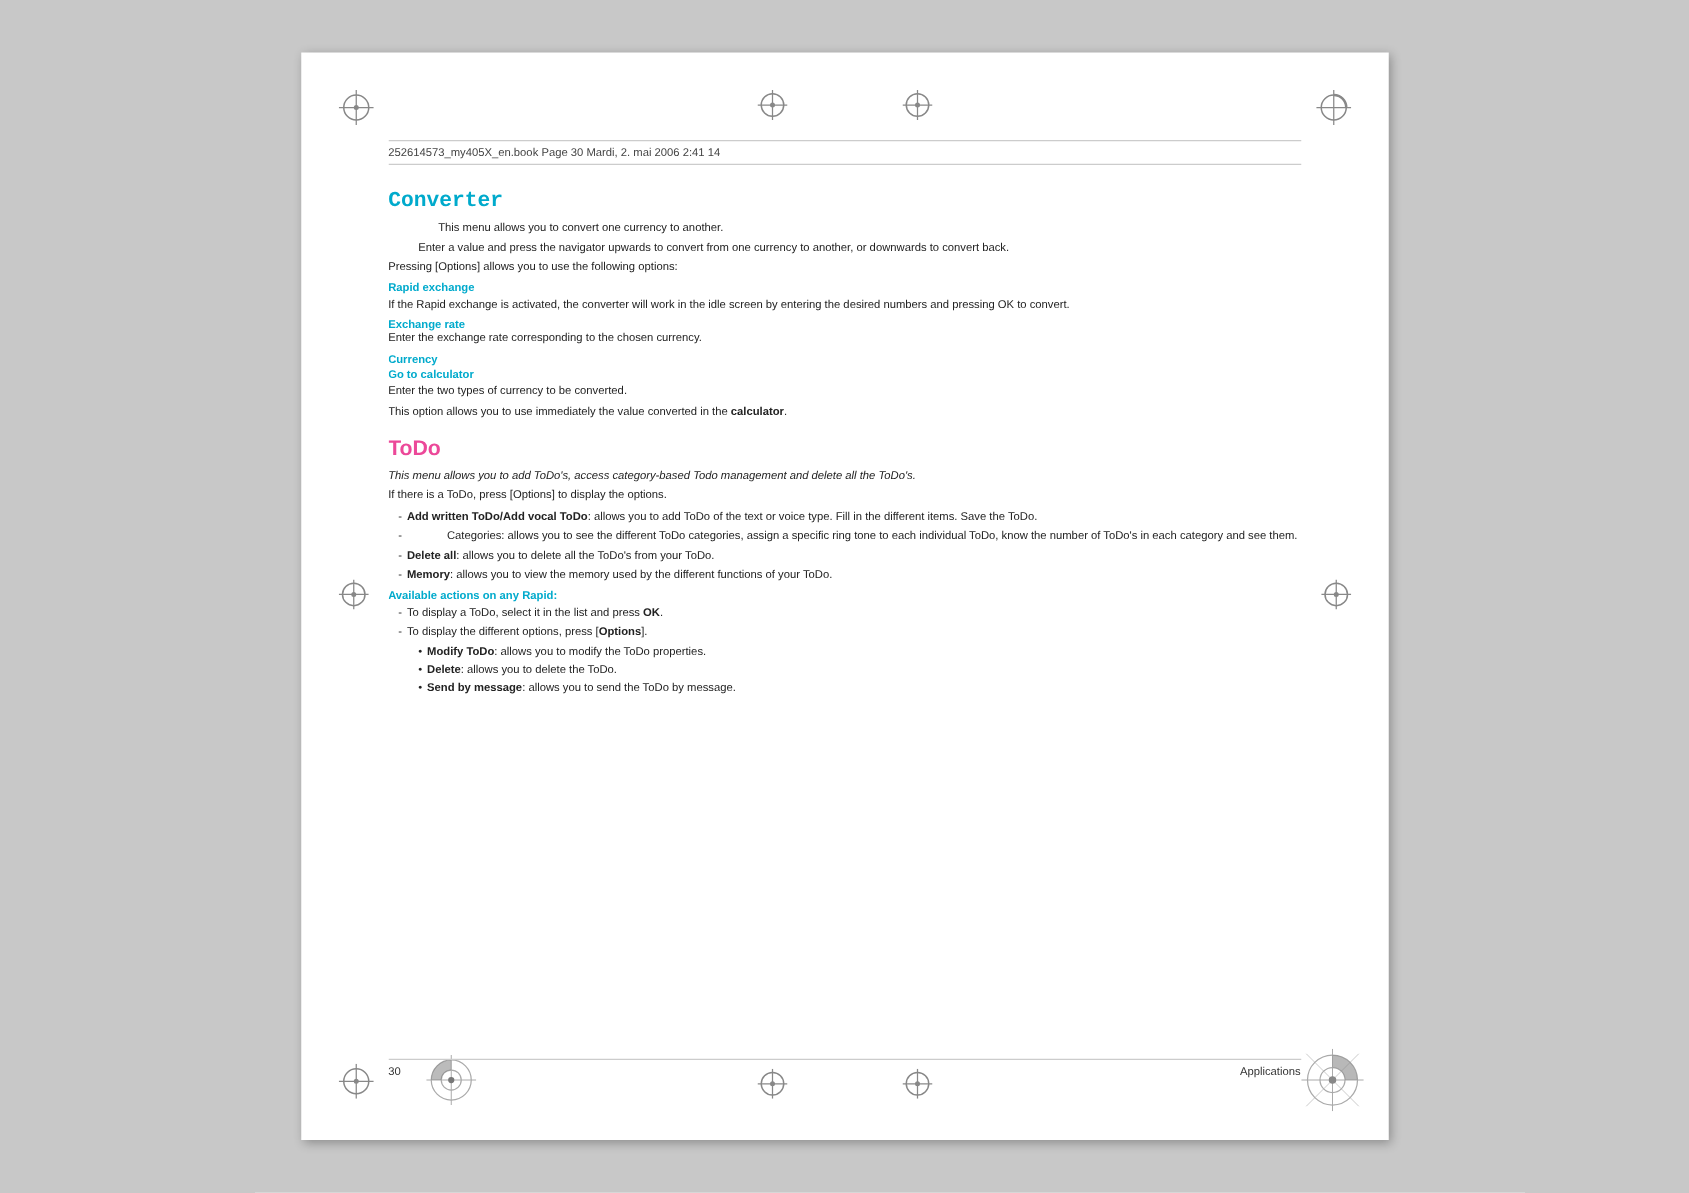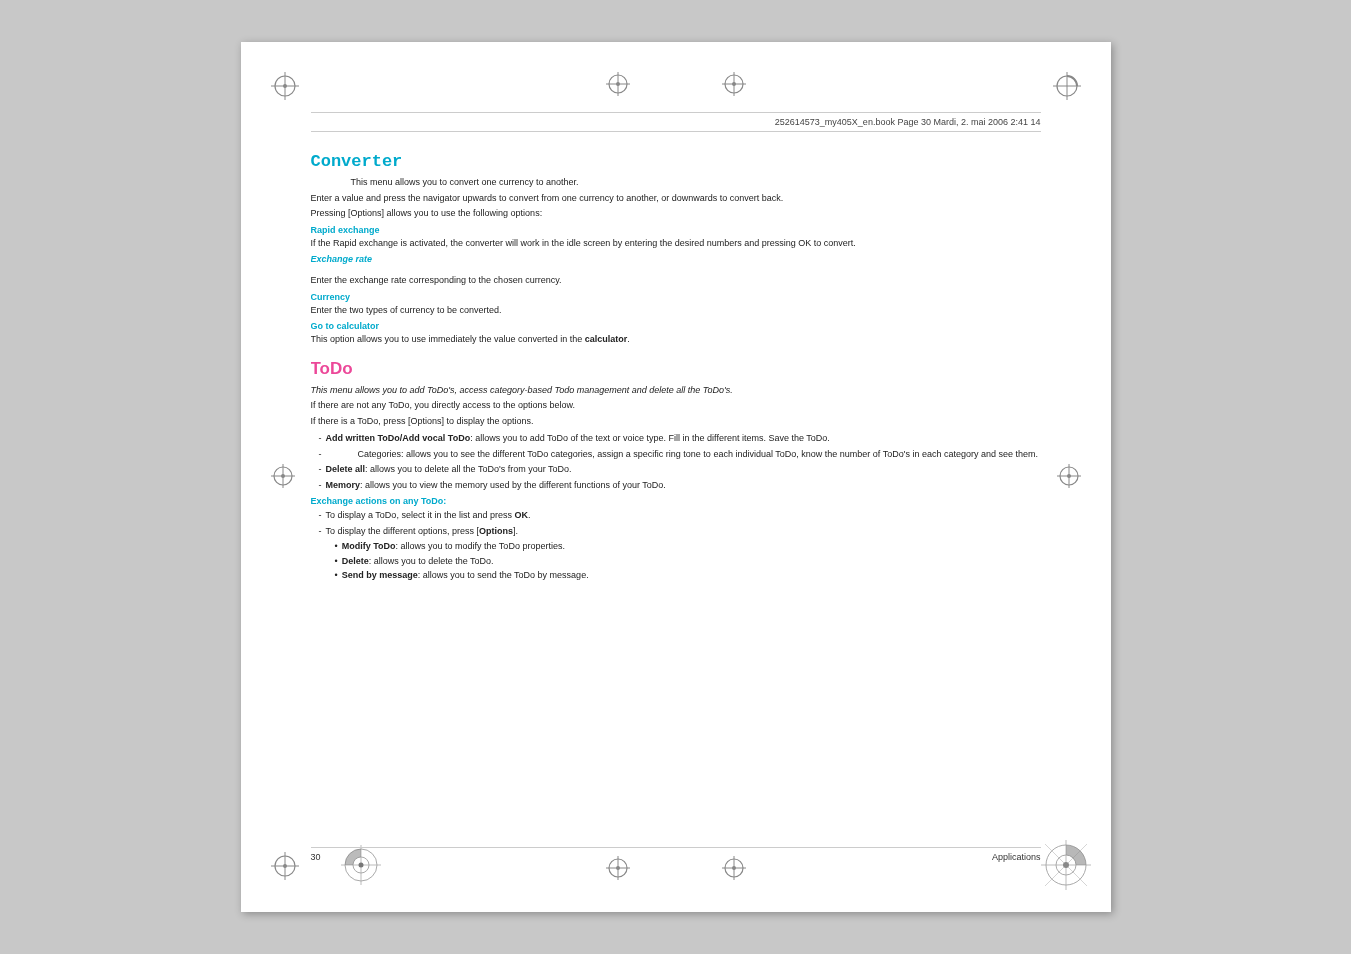--- a/index.html
+++ b/index.html
@@ -142,56 +142,55 @@
           <line x1="20" y1="0" x2="20" y2="40" stroke="#aaa" stroke-width="0.8"></line>
           <line x1="0" y1="20" x2="40" y2="20" stroke="#aaa" stroke-width="0.8"></line>
 
           <path d="M20,4 A16,16 0 0,0 4,20 L12,20 A8,8 0 0,1 20,12 Z" fill="#777" opacity="0.5"></path>
           <circle cx="20" cy="20" r="2.5" fill="#777"></circle>
         </svg>
       </div>
 
     </div>
 
-    <div style="position:absolute; top:70px; left:70px; right:70px; display:flex; justify-content:flex-end; align-items:center; border-top:1px solid #ccc; border-bottom:1px solid #ccc; padding:4px 0; background:white; z-index:2;">
+    <div style="position:absolute; top:70px; left:70px; right:70px; display:flex; justify-content:flex-start; align-items:center; border-top:1px solid #ccc; border-bottom:1px solid #ccc; padding:4px 0; background:white; z-index:2;">
       <span style="font-size:9px; color:#444;">252614573_my405X_en.book  Page 30  Mardi, 2. mai 2006  2:41 14</span>
     </div>
 
     <div style="position:absolute; top:110px; left:70px; right:70px; bottom:70px; overflow:hidden; background:white;">
 
       <div style="margin-bottom:12px;">
         <h2 style="font-size:17px; font-weight:bold; color:#00aacc; margin-bottom:5px; font-family:Liberation Mono, monospace;">Converter</h2>
 
         <p style="font-size:9px; color:#222; line-height:1.5; margin-bottom:2px; font-family:Arial,sans-serif;margin-left:40px;">This menu allows you to convert one currency to another.</p>
-        <p style="font-size:9px; color:#222; line-height:1.5; margin-bottom:2px; font-family:Arial,sans-serif;">Enter a value and press the navigator upwards to convert from one currency to another, or downwards to convert back.</p>
+        <p style="font-size:9px; color:#222; line-height:1.5; margin-bottom:2px; font-family:Arial,sans-serif;margin-left:24px;">Enter a value and press the navigator upwards to convert from one currency to another, or downwards to convert back.</p>
         <p style="font-size:9px; color:#222; line-height:1.5; margin-bottom:4px; font-family:Arial,sans-serif;">Pressing [Options] allows you to use the following options:</p>
 
         <p style="font-size:9px; font-weight:bold; color:#00aacc; margin-bottom:2px; font-family:Arial,sans-serif;">Rapid exchange</p>
         <p style="font-size:9px; color:#222; line-height:1.5; margin-bottom:4px; font-family:Arial,sans-serif;">
           <span>If the Rapid exchange is activated, the converter will work in the idle screen by entering the desired numbers and pressing OK to convert.</span>
         </p>
 
-        <p style="font-size:9px; font-weight:bold; color:#00aacc; margin-bottom:10px; font-family:Arial,sans-serif;font-style:italic;">Exchange rate</p>
+        <p style="font-size:9px; font-weight:bold; color:#00aacc; margin-bottom:0; font-family:Arial,sans-serif;">Exchange rate</p>
         <p style="font-size:9px; color:#222; line-height:1.5; margin-bottom:4px; font-family:Arial,sans-serif;">Enter the exchange rate corresponding to the chosen currency.</p>
 
         <p style="font-size:9px; font-weight:bold; color:#00aacc; margin-bottom:2px; font-family:Arial,sans-serif;">Currency</p>
+        <p style="font-size:9px; font-weight:bold; color:#00aacc; margin-bottom:2px; font-family:Arial,sans-serif;">Go to calculator</p>
+
         <p style="font-size:9px; color:#222; line-height:1.5; margin-bottom:4px; font-family:Arial,sans-serif;">Enter the two types of currency to be converted.</p>
-
-        <p style="font-size:9px; font-weight:bold; color:#00aacc; margin-bottom:2px; font-family:Arial,sans-serif;">Go to calculator</p>
         <p style="font-size:9px; color:#222; line-height:1.5; margin-bottom:4px; font-family:Arial,sans-serif;">
           <span>This option allows you to use immediately the value converted in the</span>
           <span style="font-weight:bold;">calculator</span><span>.</span>
         </p>
       </div>
 
       <div>
         <h2 style="font-size:17px; font-weight:bold; color:#ec4899; margin-bottom:5px; font-family:Arial,sans-serif;">ToDo</h2>
 
         <p style="font-size:9px; color:#222; line-height:1.5; margin-bottom:2px; font-style:italic; font-family:Arial,sans-serif;">This menu allows you to add ToDo's, access category-based Todo management and delete all the ToDo's.</p>
-        <p style="font-size:9px; color:#222; line-height:1.5; margin-bottom:2px; font-family:Arial,sans-serif;">If there are not any ToDo, you directly access to the options below.</p>
         <p style="font-size:9px; color:#222; line-height:1.5; margin-bottom:4px; font-family:Arial,sans-serif;">If there is a ToDo, press [Options] to display the options.</p>
 
         <div style="margin-left:8px; margin-bottom:4px;">
 
           <div style="display:flex; font-size:9px; color:#222; line-height:1.5; margin-bottom:2px; font-family:Arial,sans-serif;">
             <span style="margin-right:4px; flex-shrink:0;">-</span>
             <span><span style="font-weight:bold;">Add written ToDo/Add vocal ToDo</span>: allows you to add ToDo of the text or voice type. Fill in the different items. Save the ToDo.</span>
           </div>
 
           <div style="display:flex; font-size:9px; color:#222; line-height:1.5; margin-bottom:2px; font-family:Arial,sans-serif;">
@@ -204,21 +203,21 @@
             <span><span style="font-weight:bold;">Delete all</span>: allows you to delete all the ToDo's from your ToDo.</span>
           </div>
 
           <div style="display:flex; font-size:9px; color:#222; line-height:1.5; margin-bottom:4px; font-family:Arial,sans-serif;">
             <span style="margin-right:4px; flex-shrink:0;">-</span>
             <span><span style="font-weight:bold;">Memory</span>: allows you to view the memory used by the different functions of your ToDo.</span>
           </div>
 
         </div>
 
-        <p style="font-size:9px; font-weight:bold; color:#00aacc; margin-bottom:3px; font-family:Arial,sans-serif;">Exchange actions on any ToDo:</p>
+        <p style="font-size:9px; font-weight:bold; color:#00aacc; margin-bottom:3px; font-family:Arial,sans-serif;">Available actions on any Rapid:</p>
 
         <div style="margin-left:8px;">
 
           <div style="display:flex; font-size:9px; color:#222; line-height:1.5; margin-bottom:2px; font-family:Arial,sans-serif;">
             <span style="margin-right:4px; flex-shrink:0;">-</span>
             <span>To display a ToDo, select it in the list and press <span style="font-weight:bold;">OK</span>.</span>
           </div>
 
           <div style="display:flex; font-size:9px; color:#222; line-height:1.5; margin-bottom:2px; font-family:Arial,sans-serif;">
             <span style="margin-right:4px; flex-shrink:0;">-</span>

